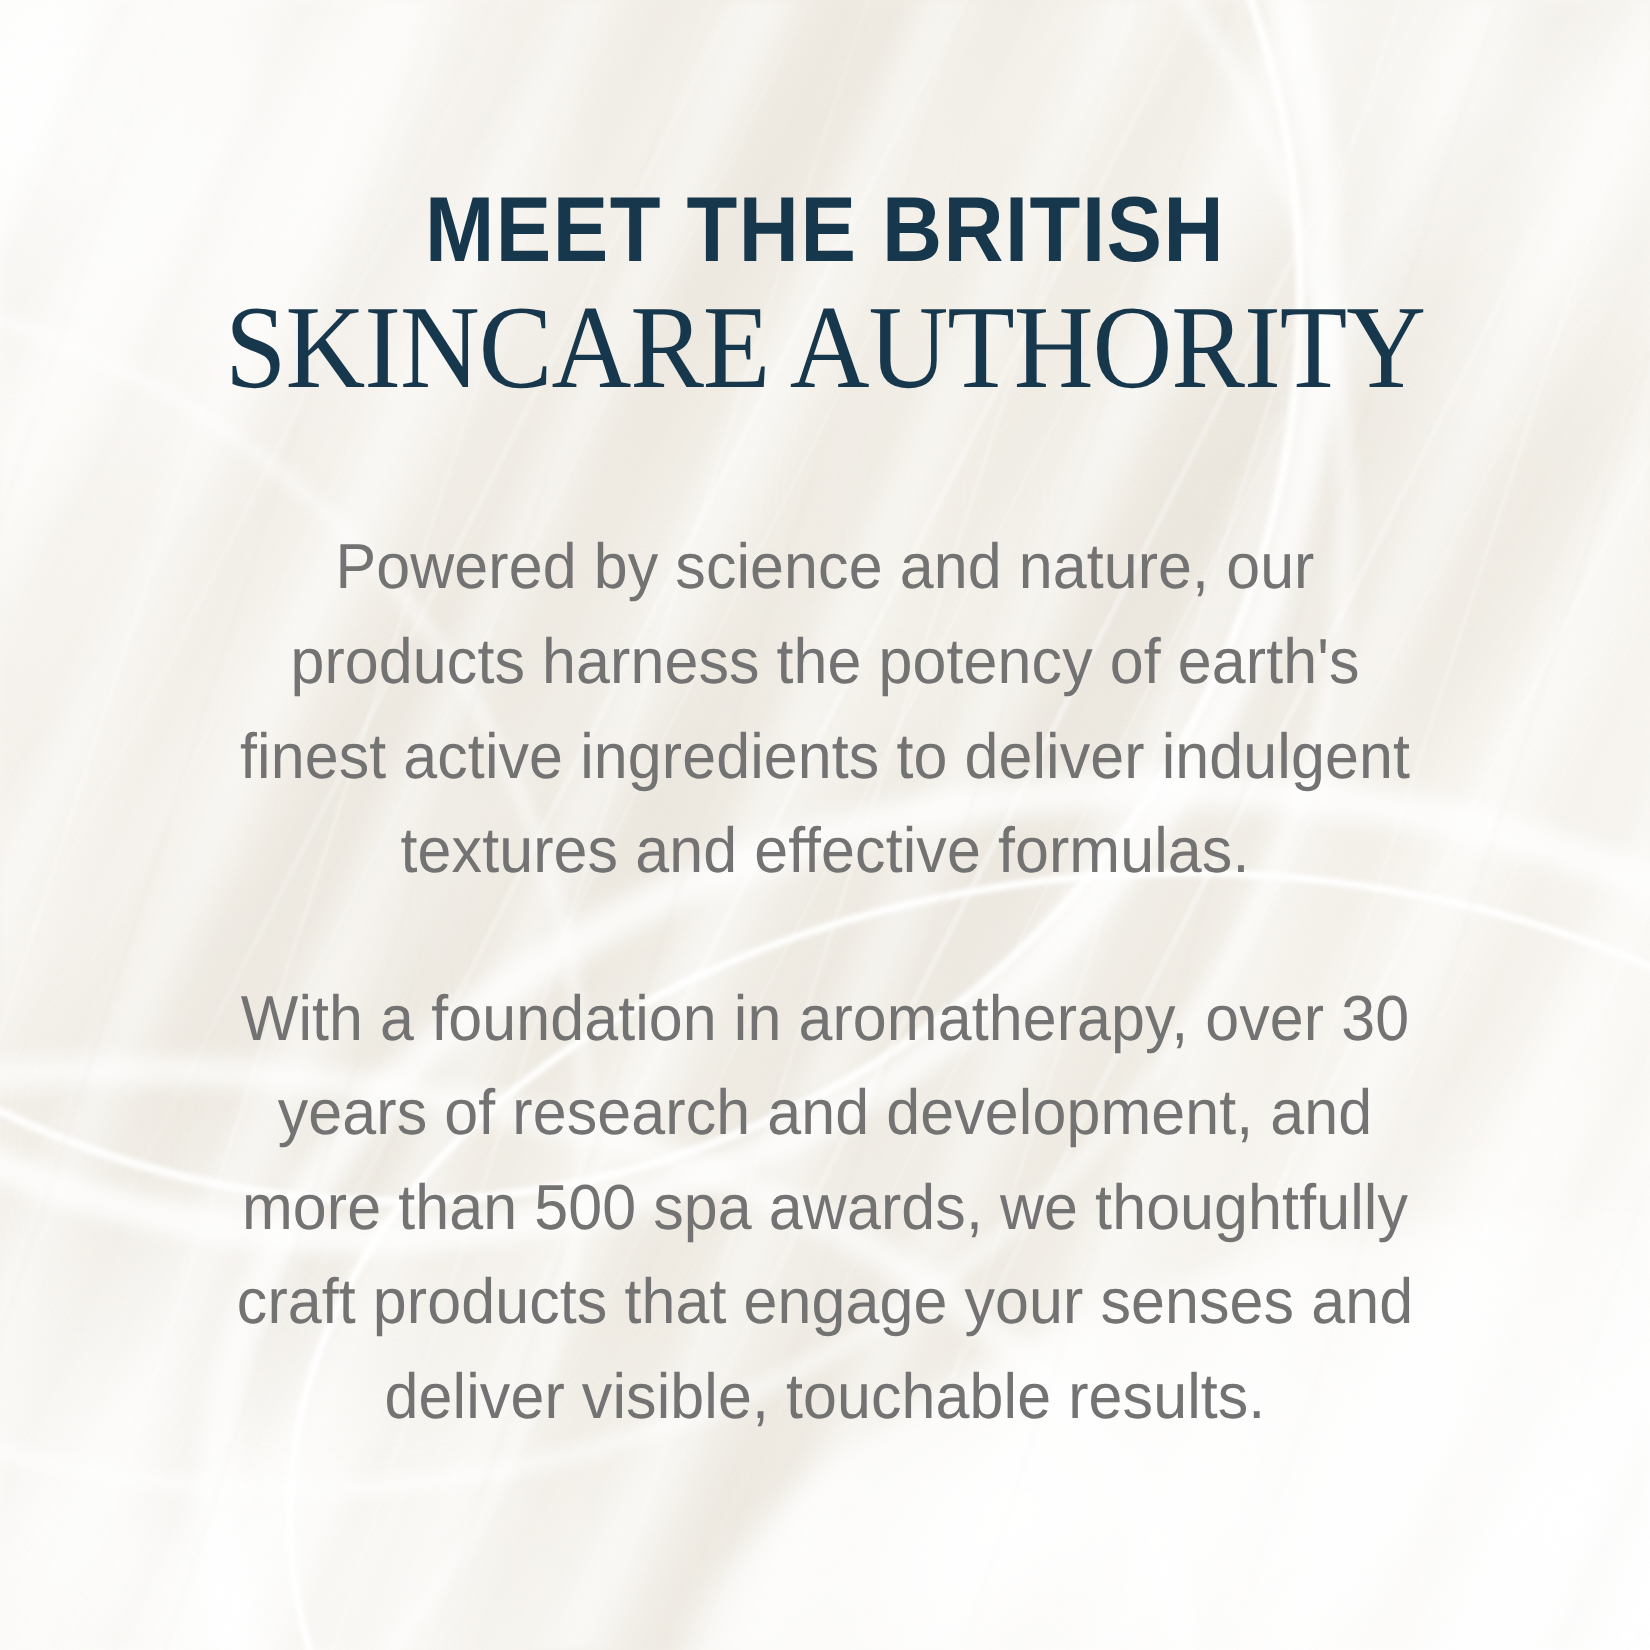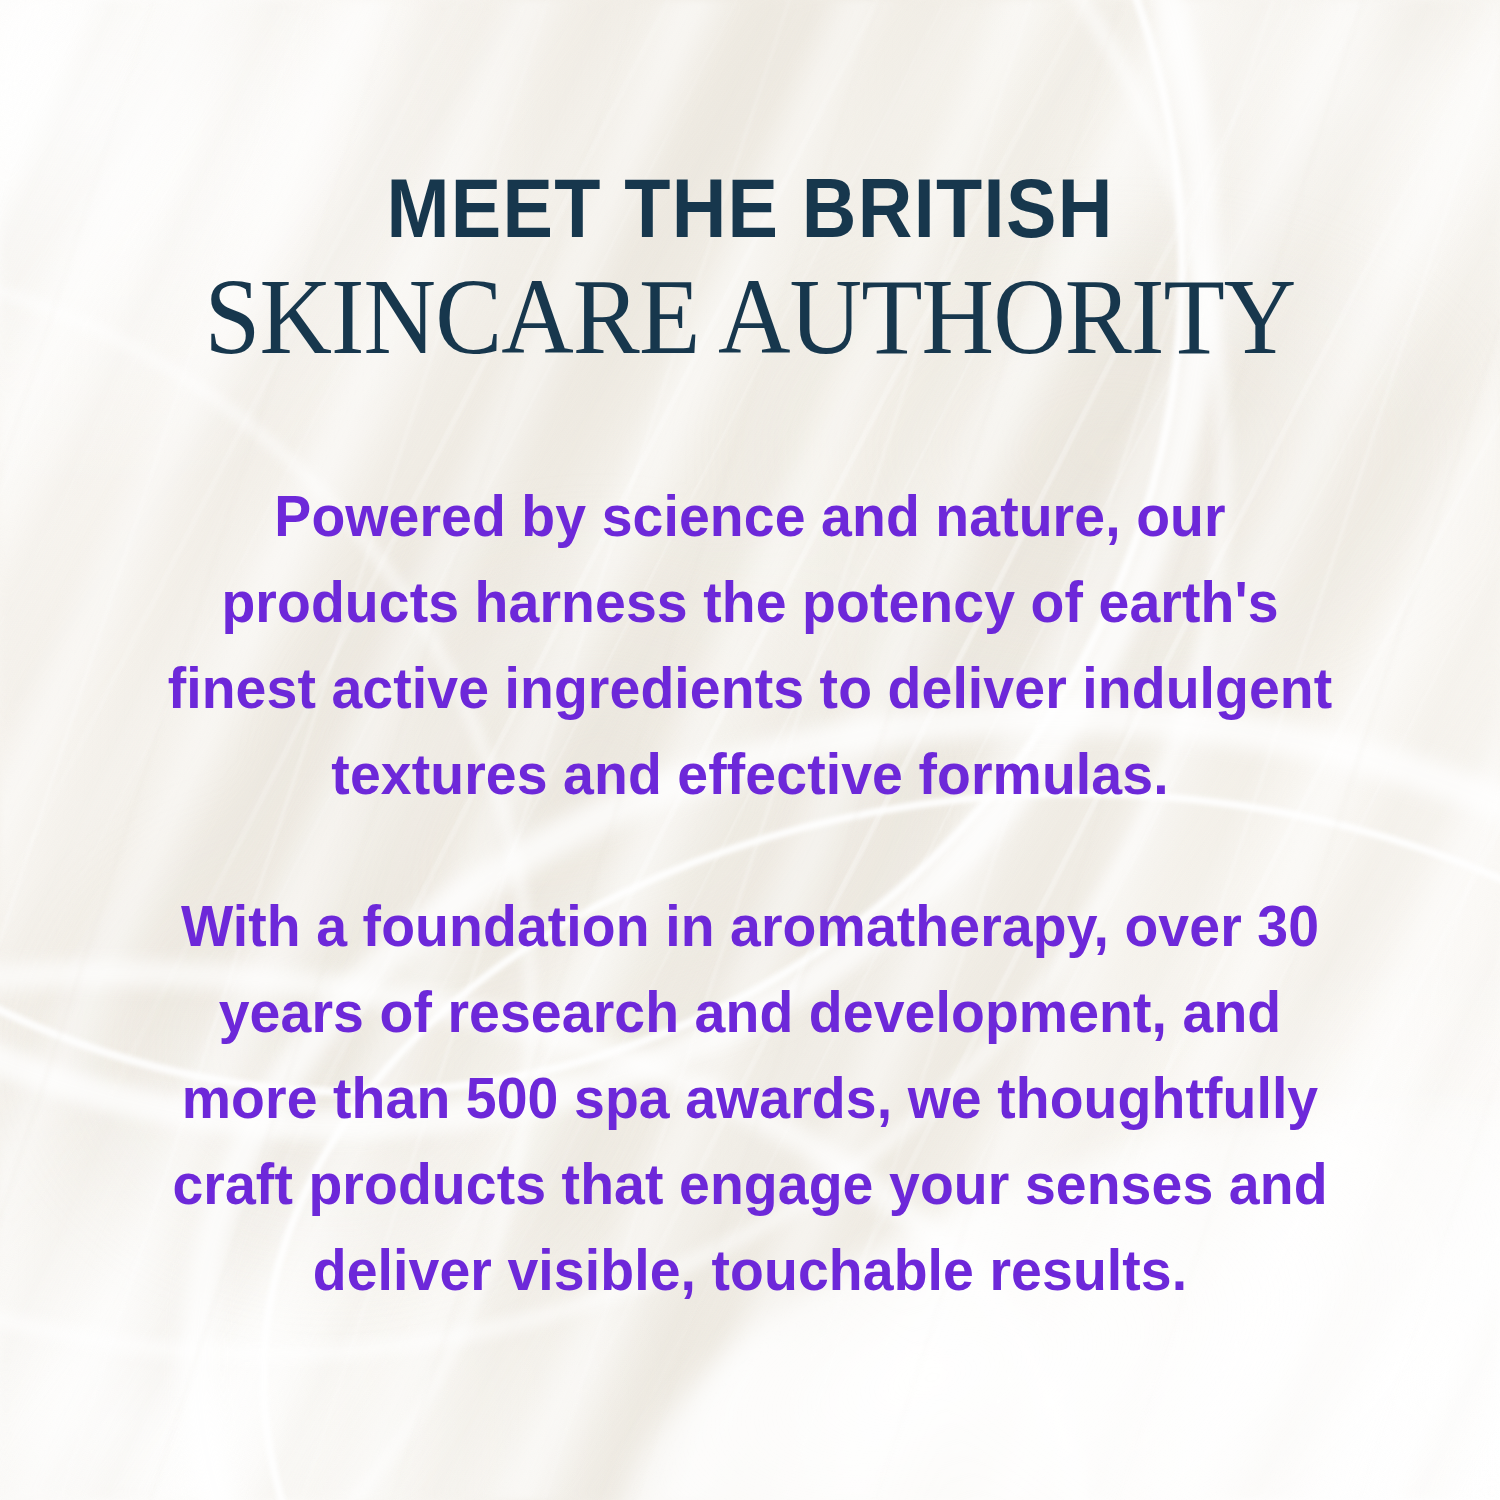--- a/index.html
+++ b/index.html
@@ -242,23 +242,23 @@
     color: #17374d;
     margin-top: 14px;
     transform: scaleX(0.93);
     transform-origin: center;
     white-space: nowrap;
   }
 
   .body-block {
     width: 1270px;
     text-align: center;
-    color: #6d28d9;
+    color: #737373;
     font-family: "Liberation Sans Narrow", "Liberation Sans", sans-serif;
-    font-weight: 700;
+    font-weight: 400;
   }
 
   .para {
     font-size: 58px;
     line-height: 86px;
     letter-spacing: 0.1px;
     transform: scaleX(0.955);
     transform-origin: center;
   }
 

